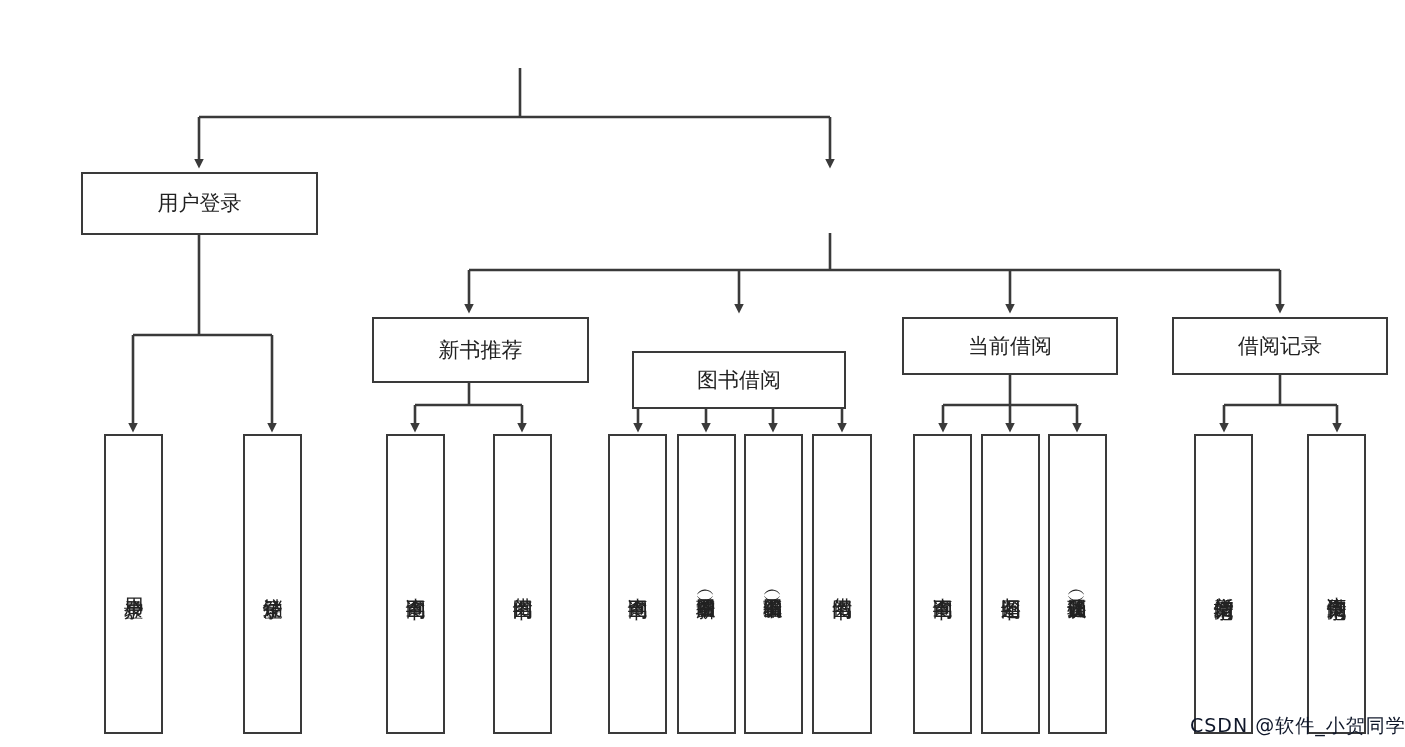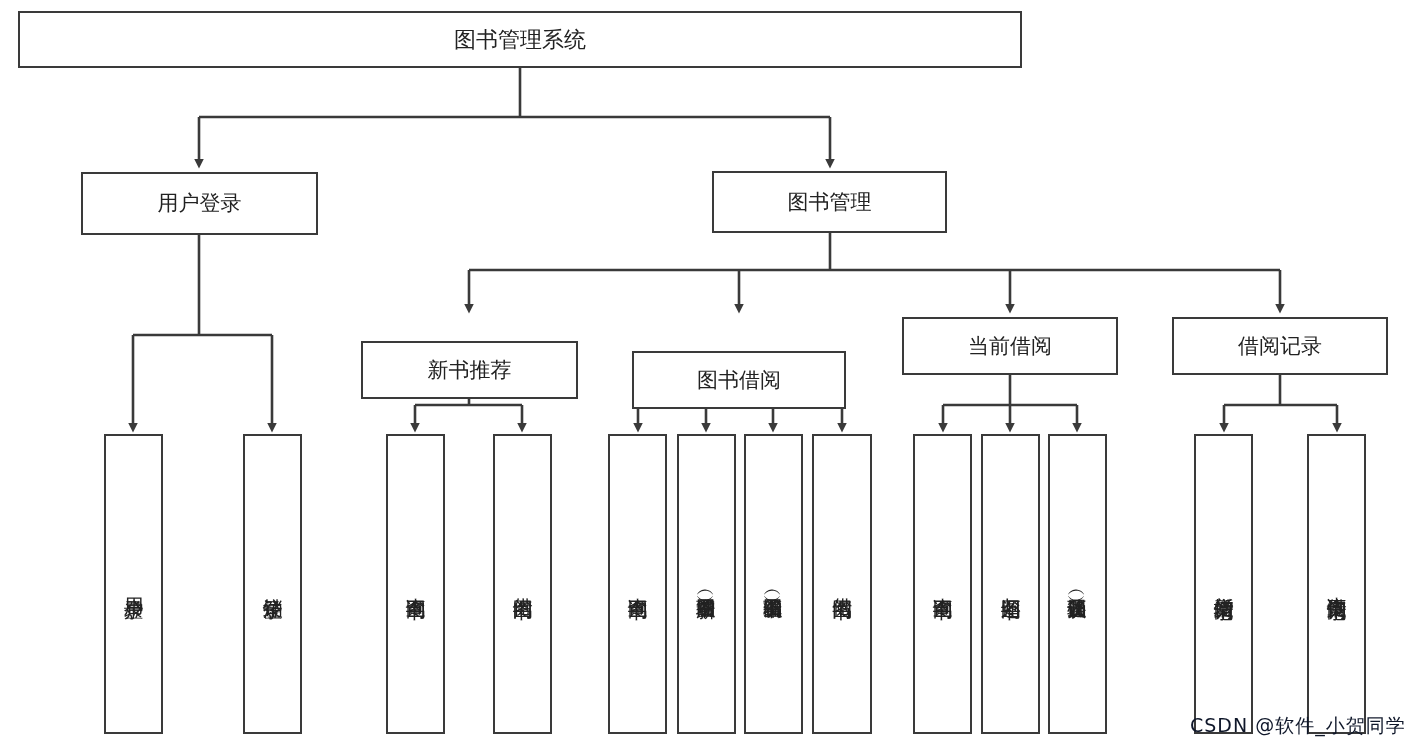--- a/index.html
+++ b/index.html
@@ -91,32 +91,26 @@
       <path d="M1077,405 L1077,424" marker-end="url(#arw)"></path>
 
       <path d="M1280,375 L1280,405"></path>
       <path d="M1224,405 L1337,405"></path>
       <path d="M1224,405 L1224,424" marker-end="url(#arw)"></path>
       <path d="M1337,405 L1337,424" marker-end="url(#arw)"></path>
 
     </g>
   </svg>
 
-  <div class="node root" style="left:18px;top:11px;width:1004px;height:57px;">
-    <span>图书管理系统</span>
-  </div>
 
   <div class="node h" style="left:81px;top:172px;width:237px;height:63px;">
     <span>用户登录</span>
   </div>
-  <div class="node h" style="left:712px;top:171px;width:235px;height:62px;">
-    <span>图书管理</span>
-  </div>
 
-  <div class="node h" style="left:361px;top:317px;width:217px;height:58px;margin-top:24px;">
+  <div class="node h" style="left:372px;top:317px;width:217px;height:66px;">
     <span>新书推荐</span>
   </div>
   <div class="node h" style="left:632px;top:317px;width:214px;height:58px;margin-top:34px;">
     <span>图书借阅</span>
   </div>
   <div class="node h" style="left:1172px;top:317px;width:216px;height:58px;">
     <span>借阅记录</span>
   </div>
   <div class="node h" style="left:902px;top:317px;width:216px;height:58px;">
     <span>当前借阅</span>

